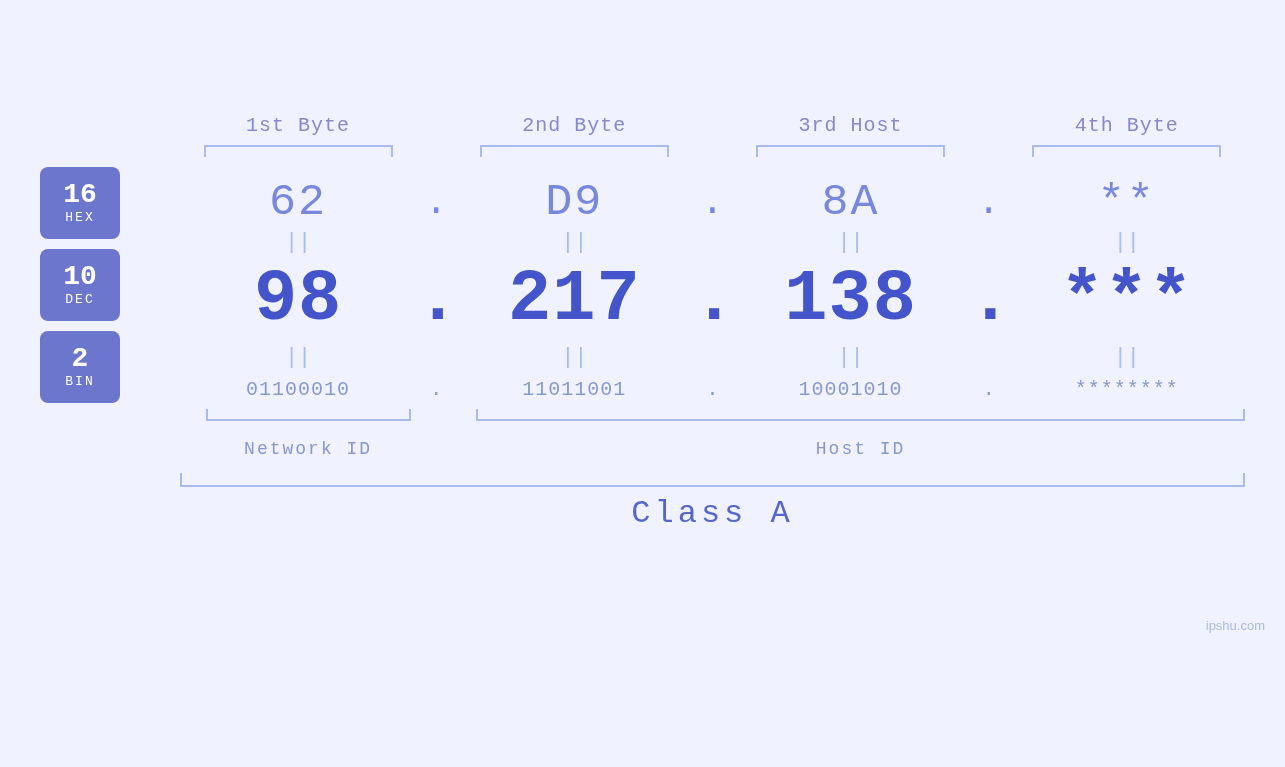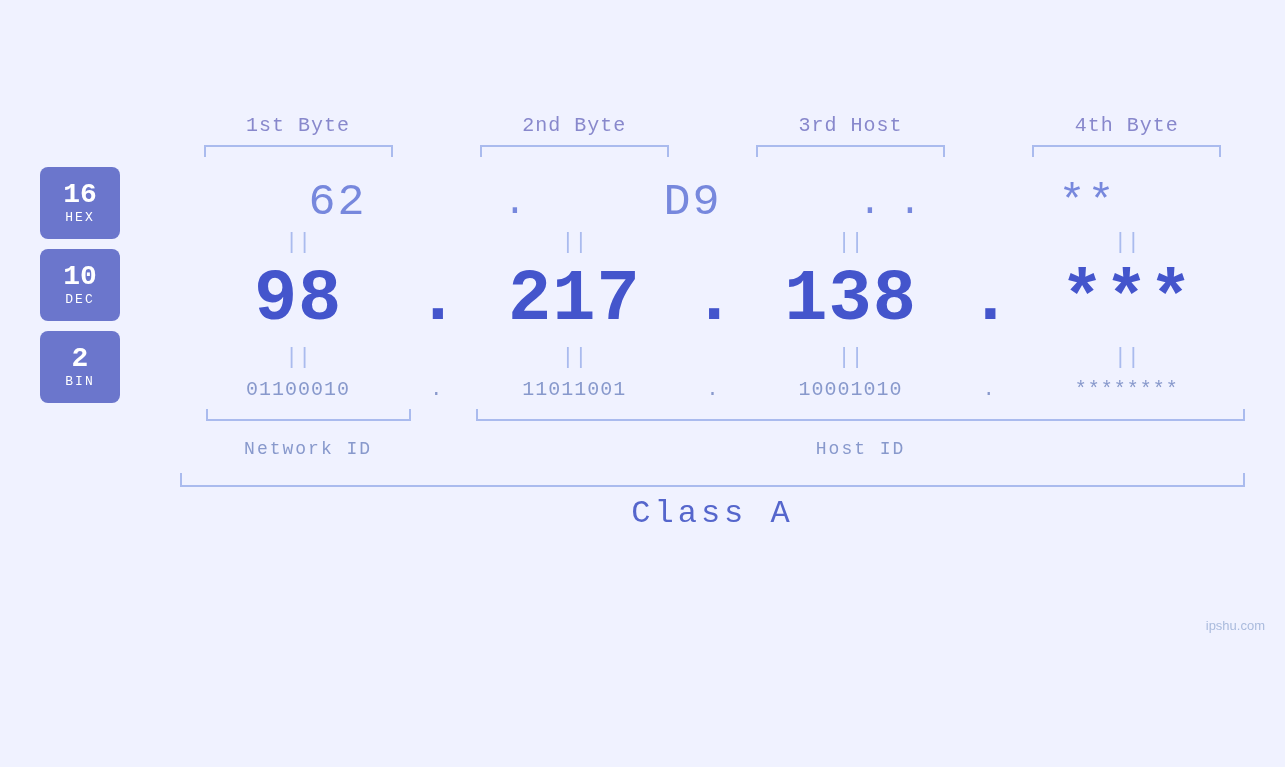--- a/index.html
+++ b/index.html
@@ -314,20 +314,23 @@
         </div>
         <div class="sep-cell">
           <span class="hex-sep">.</span>
         </div>
         <div class="data-cell">
           <span class="hex-value">D9</span>
         </div>
         <div class="sep-cell">
           <span class="hex-sep">.</span>
         </div>
+        <div class="data-cell">
+          <span class="hex-value">8A</span>
+        </div>
         <div class="sep-cell">
           <span class="hex-sep">.</span>
         </div>
         <div class="data-cell">
           <span class="hex-value">**</span>
         </div>
       </div>
 
       <div class="data-row eq-row" style="padding:0;">
         <div class="data-cell">

